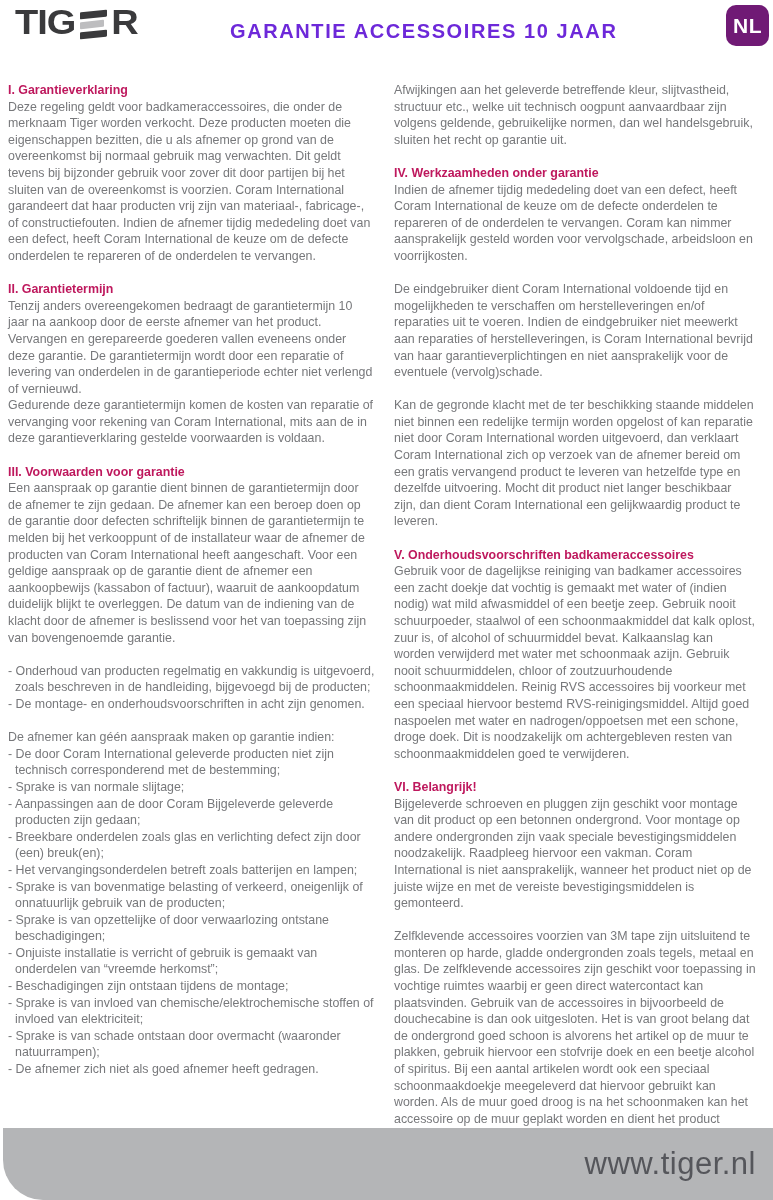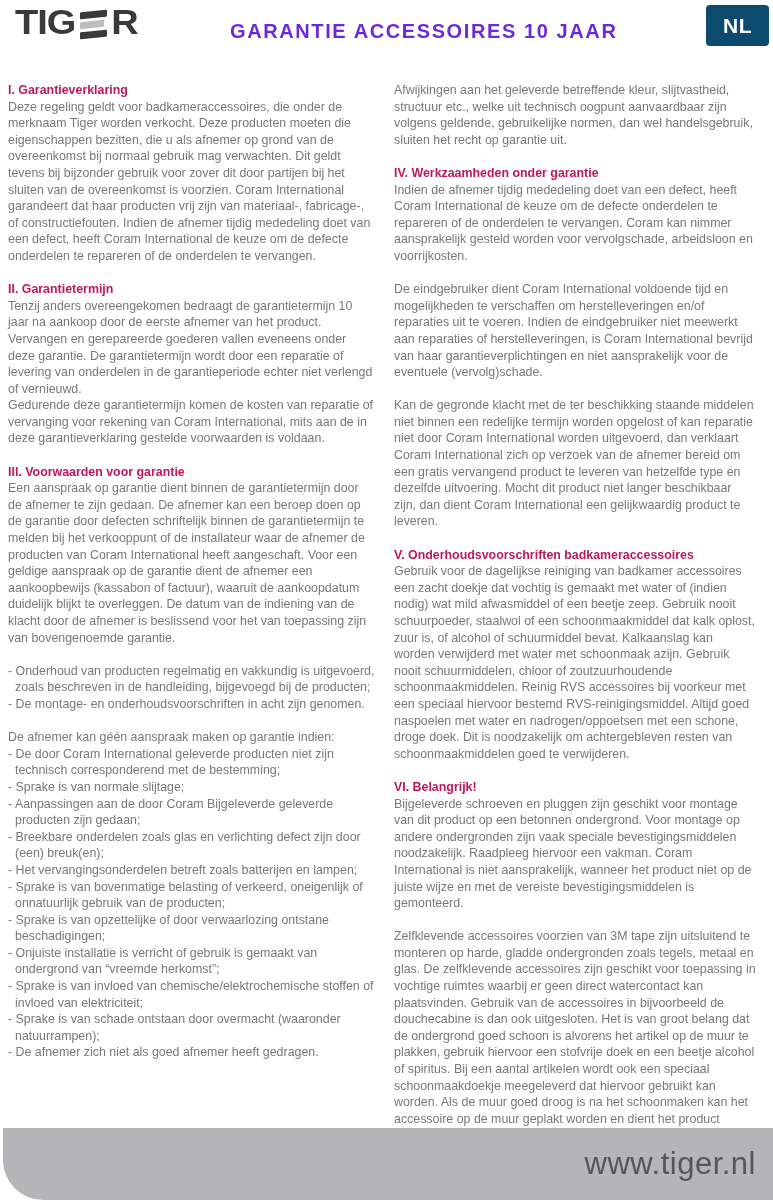--- a/index.html
+++ b/index.html
@@ -24,22 +24,22 @@
   .logo .e-bars .bar{height:7px;border-radius:1px;transform:skewY(-6deg);}
   .logo .e-bars .bar.b1{background:#3a3a3c;width:100%;}
   .logo .e-bars .bar.b2{background:#bdbdbf;width:88%;}
   .logo .e-bars .bar.b3{background:#3a3a3c;width:100%;}
   .doc-title{
     position:absolute;top:20px;left:200px;
     font-size:20px;font-weight:bold;letter-spacing:1.6px;
     color:#6d28d9;white-space:nowrap;margin-left:30px;
   }
   .lang-badge{
-    position:absolute;top:5px;right:4px;width:63px;height:41px;
-    background:#0c4a6e;border-radius:4px;
+    position:absolute;top:5px;right:4px;width:43px;height:41px;
+    background:#701a75;border-radius:10px;
     display:flex;align-items:center;justify-content:center;
     color:#ffffff;font-weight:bold;font-size:21px;letter-spacing:0.5px;
   }
   
   .content{
     position:absolute;top:82px;left:8px;width:754px;
     display:flex;gap:19px;
     font-size:12.4px;line-height:16.6px;color:#77787b;
   }
   .col{flex:0 0 auto;}
@@ -106,21 +106,22 @@
       <div class="block">
         <p>De afnemer kan géén aanspraak maken op garantie indien:</p>
         <ul>
           <li>De door Coram International geleverde producten niet zijn technisch corresponderend met de bestemming;</li>
           <li>Sprake is van normale slijtage;</li>
           <li>Aanpassingen aan de door Coram Bijgeleverde geleverde producten zijn gedaan;</li>
           <li>Breekbare onderdelen zoals glas en verlichting defect zijn door (een) breuk(en);</li>
           <li>Het vervangingsonderdelen betreft zoals batterijen en lampen;</li>
           <li>Sprake is van bovenmatige belasting of verkeerd, oneigenlijk of onnatuurlijk gebruik van de producten;</li>
           <li>Sprake is van opzettelijke of door verwaarlozing ontstane beschadigingen;</li>
-          <li>Onjuiste installatie is verricht of gebruik is gemaakt van ondergrond van “vreemde herkomst”;</li>
+          <li>Onjuiste installatie is verricht of gebruik is gemaakt van onderdelen van “vreemde herkomst”;</li>
+          <li>Beschadigingen zijn ontstaan tijdens de montage;</li>
           <li>Sprake is van invloed van chemische/elektrochemische stoffen of invloed van elektriciteit;</li>
           <li>Sprake is van schade ontstaan door overmacht (waaronder natuurrampen);</li>
           <li>De afnemer zich niet als goed afnemer heeft gedragen.</li>
         </ul>
       </div>
     </div>
   <div class="col right">
       <div class="block">
         <p>Afwijkingen aan het geleverde betreffende kleur, slijtvastheid, structuur etc., welke uit technisch oogpunt aanvaardbaar zijn volgens geldende, gebruikelijke normen, dan wel handelsgebruik, sluiten het recht op garantie uit.</p>
       </div>

